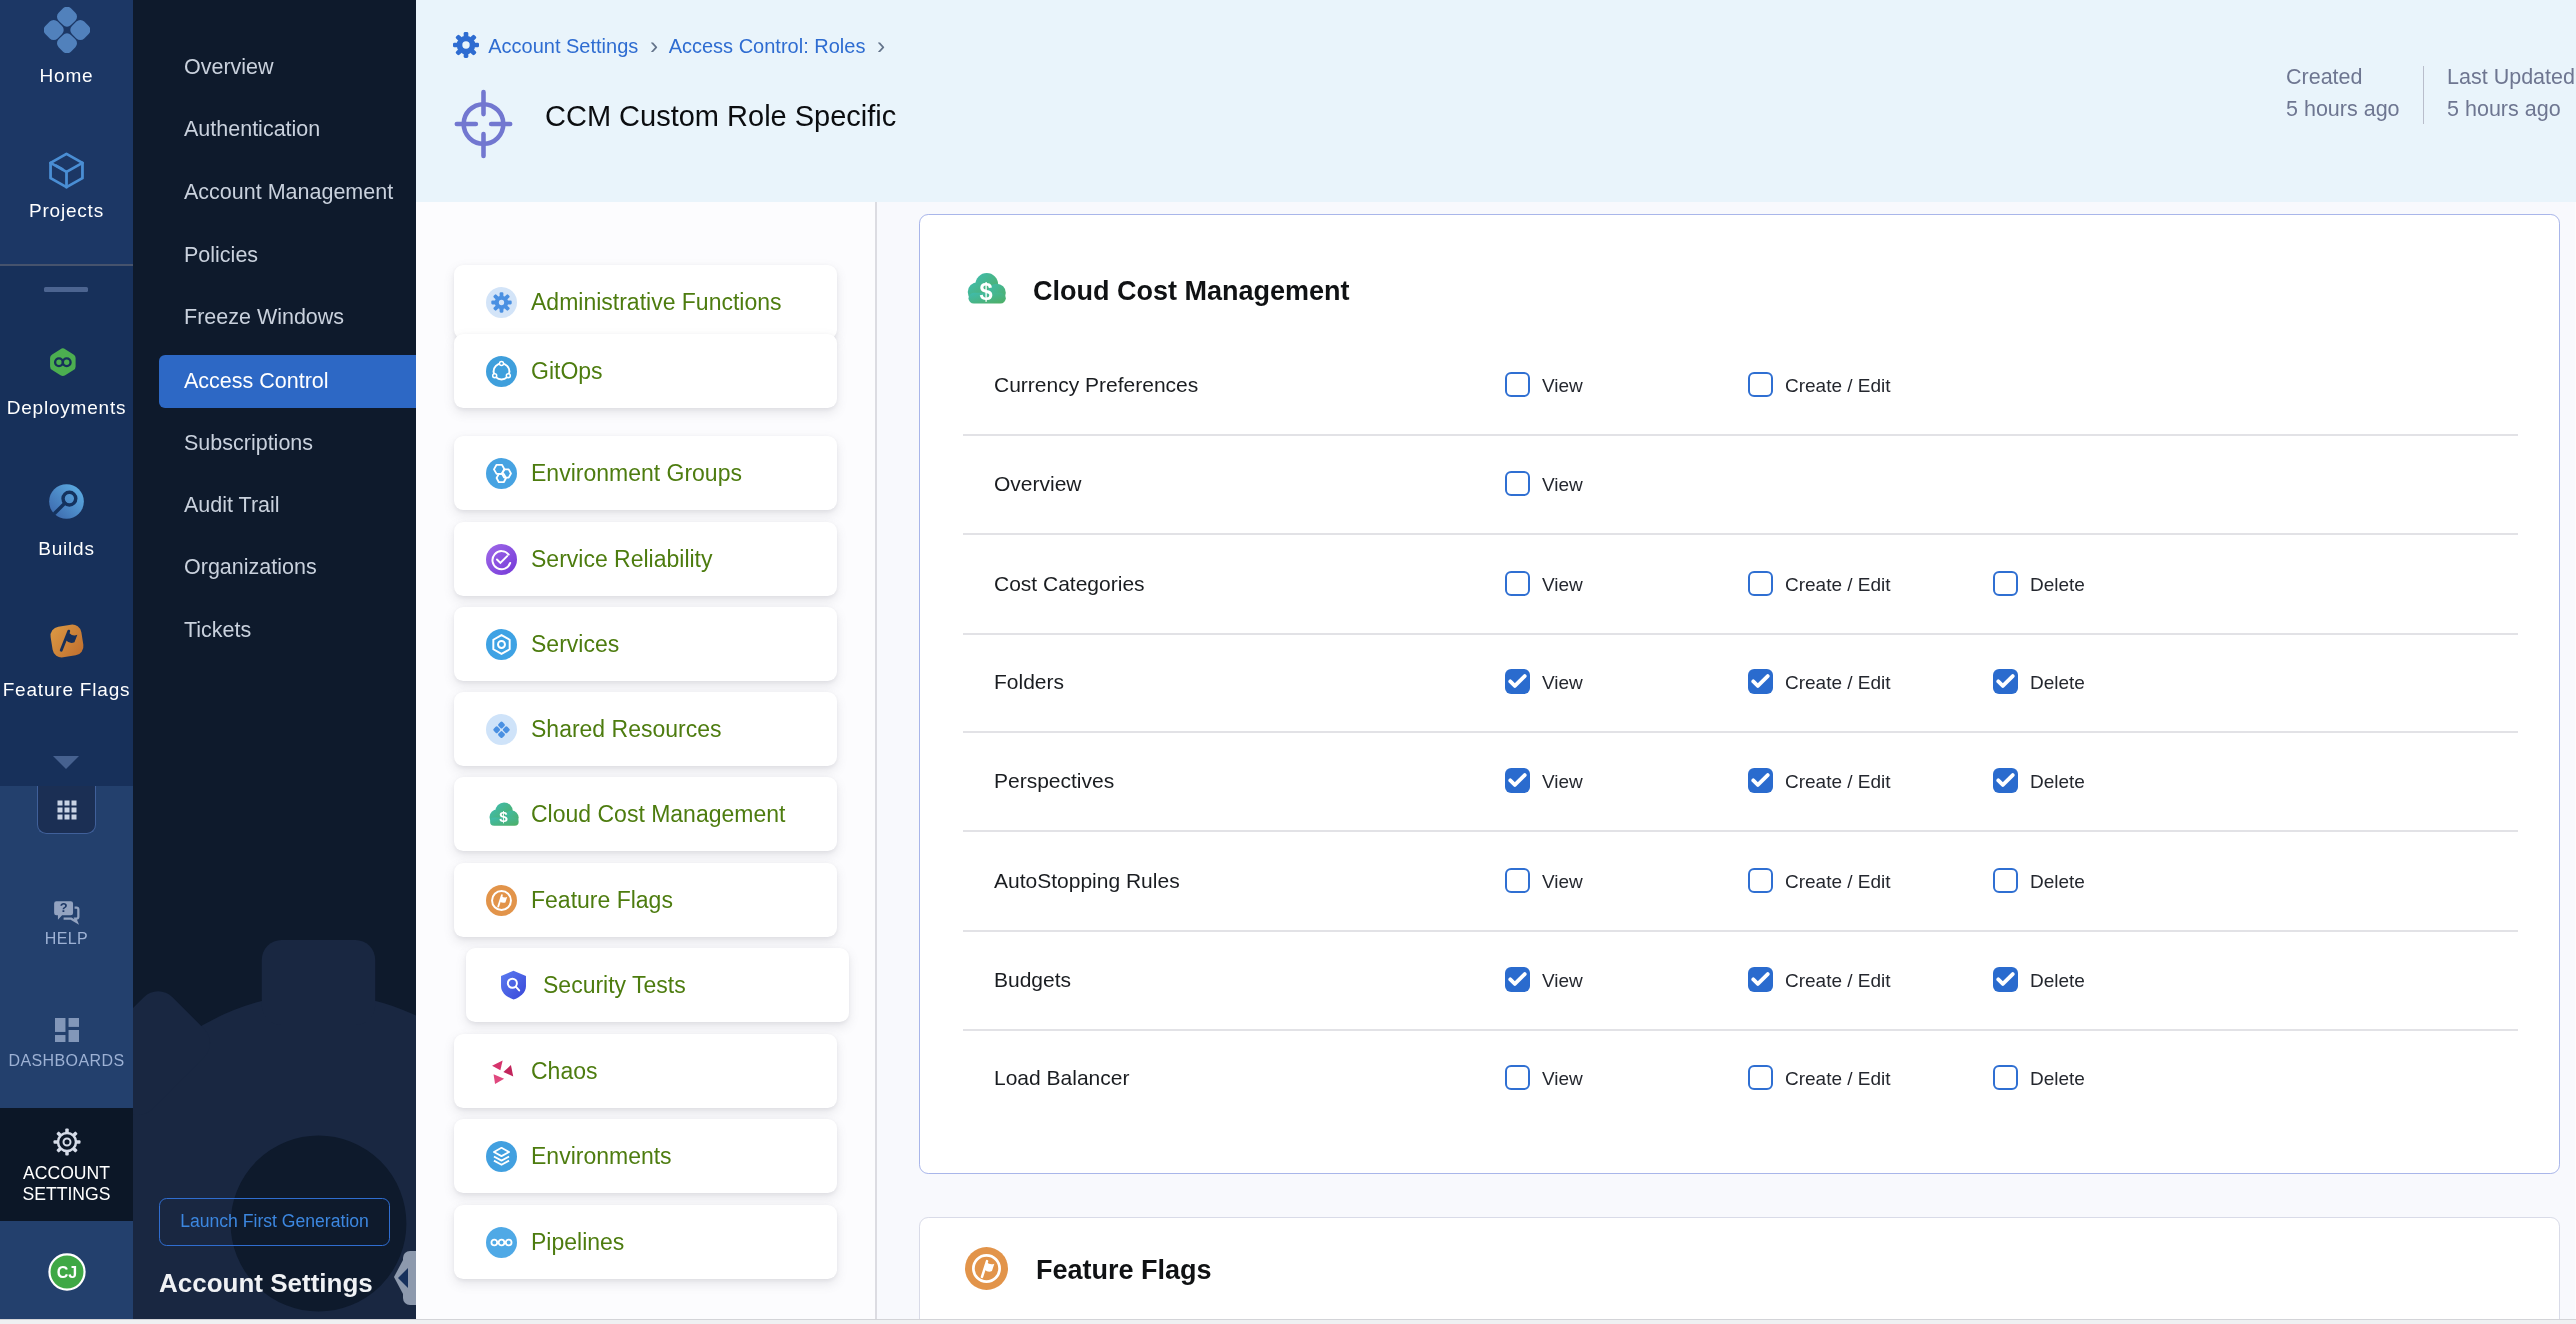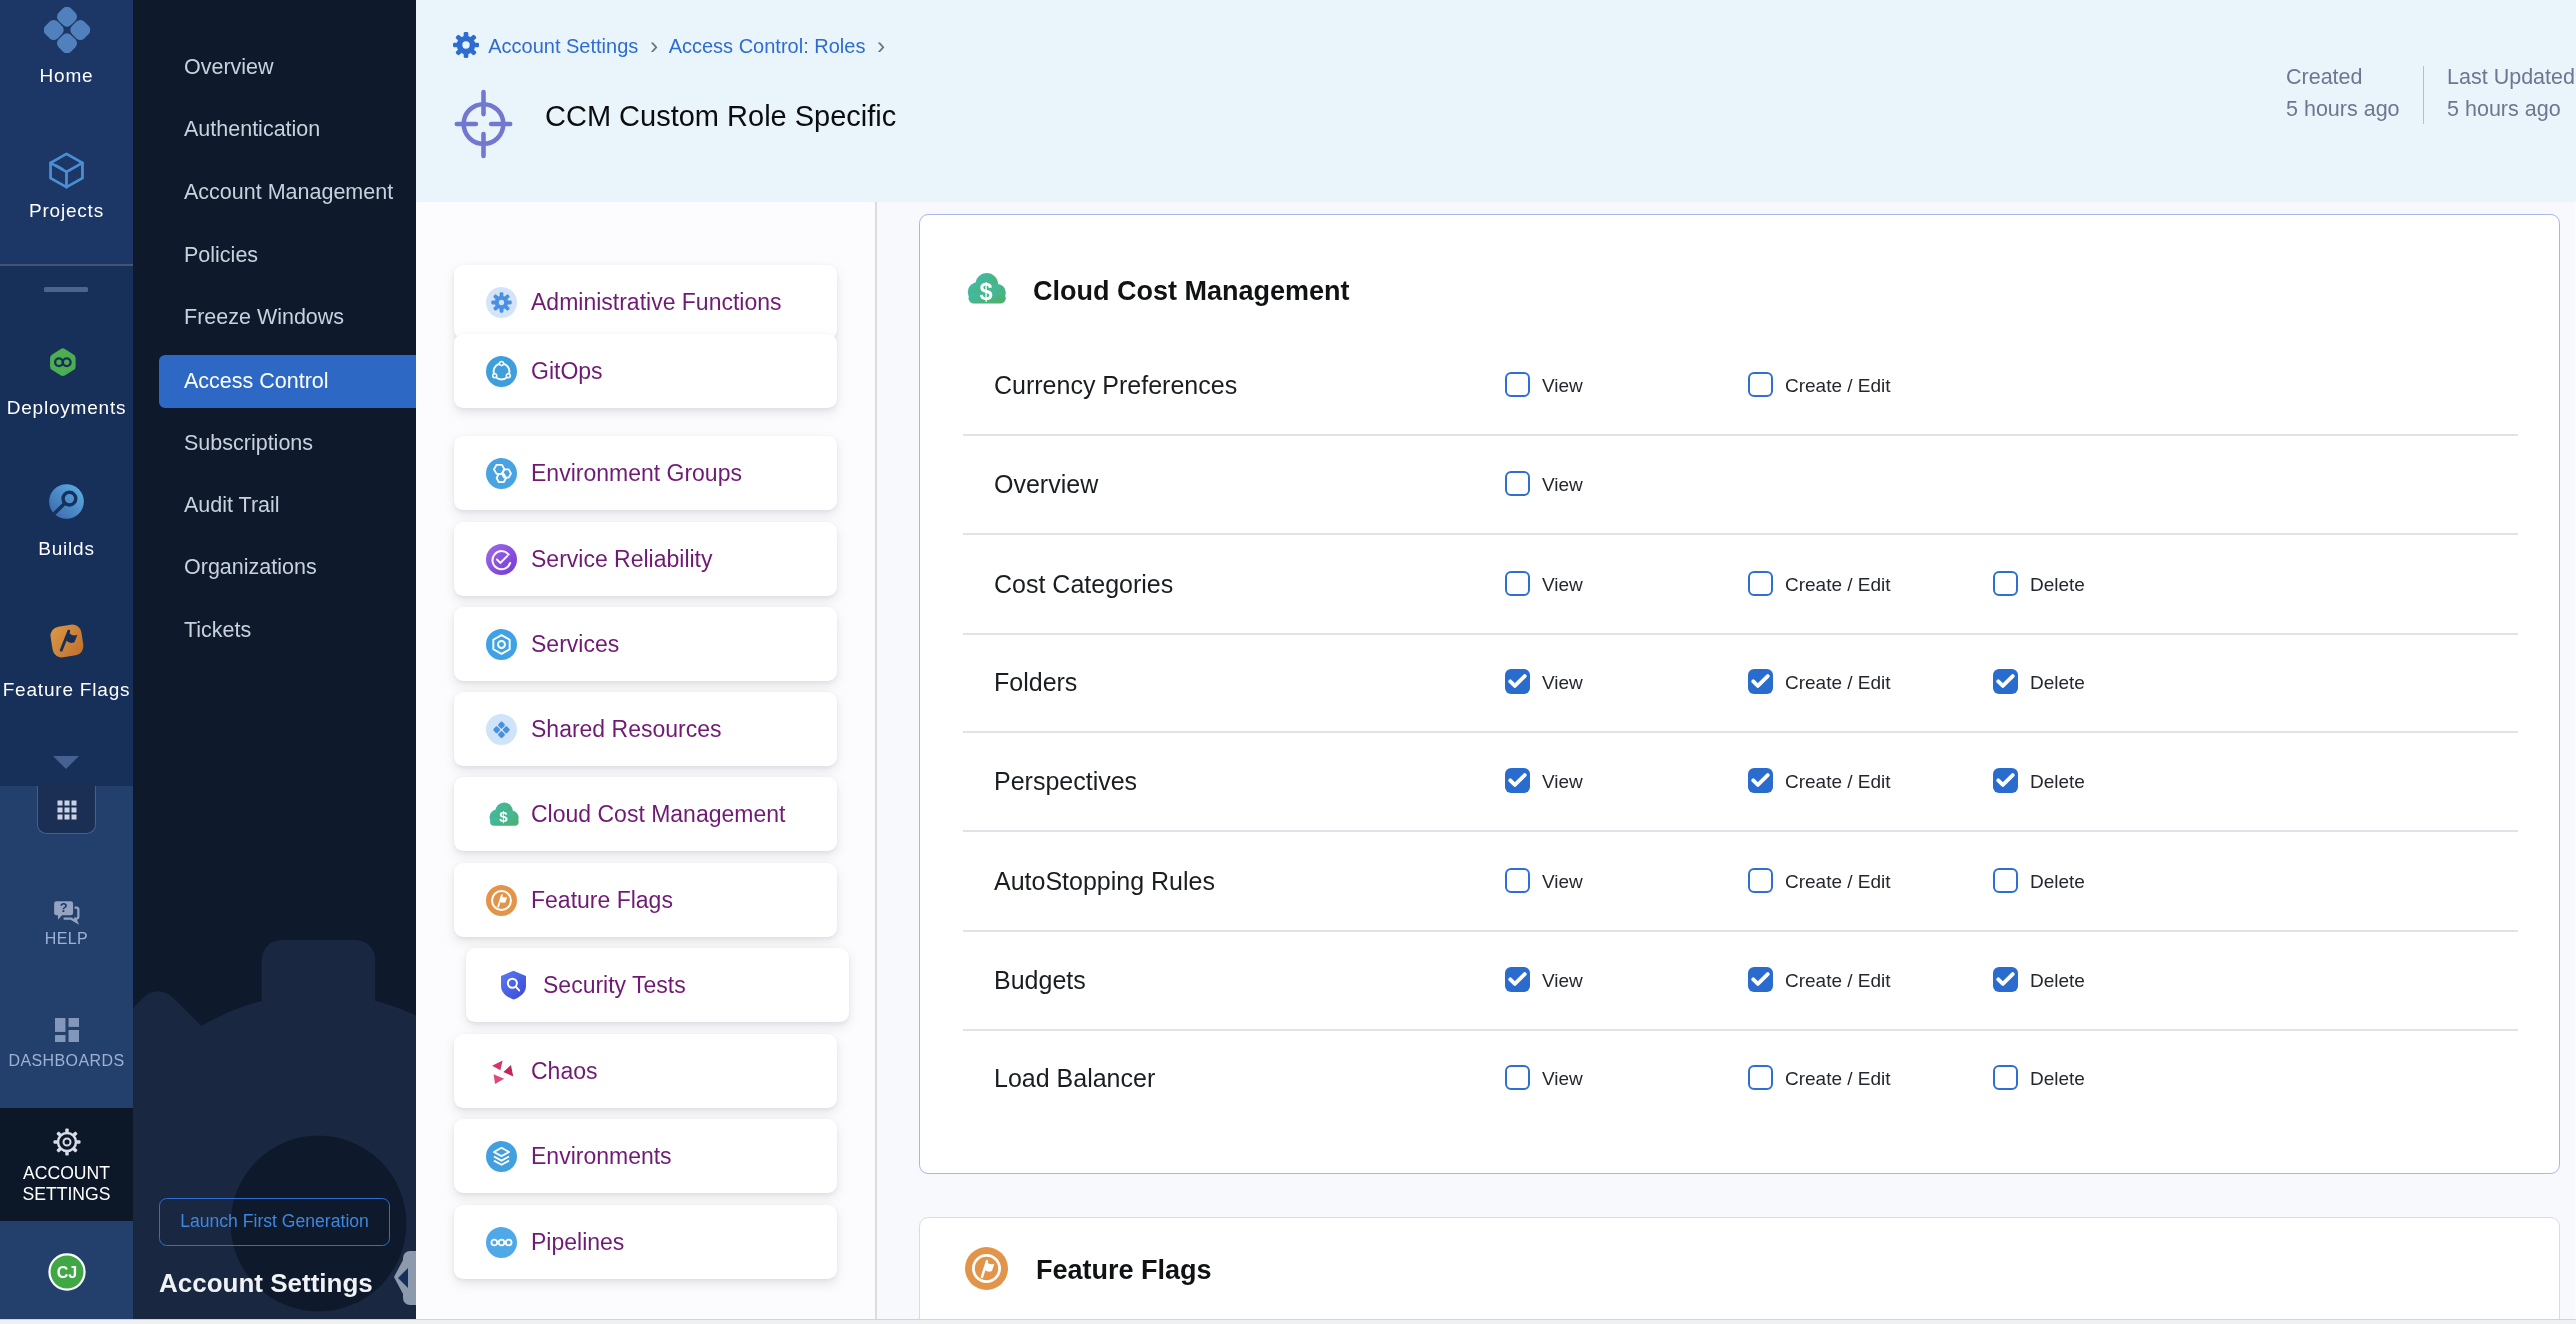--- a/index.html
+++ b/index.html
@@ -32,27 +32,27 @@
 #header { position:absolute; left:0; top:0; width:2525px; height:202px; background:#e9f4fb; }
 #breadcrumb { position:absolute; left:37px; top:32px; font-size:20px; color:#2e6cd1; white-space:nowrap; }
 #breadcrumb .sep { color:#64748b; padding:0 6.1px; font-size:24.5px; vertical-align:-1.5px; }
 #pagetitle { position:absolute; left:129px; top:100px; font-size:29px; color:#0b0d10; white-space:nowrap; }
 #meta { position:absolute; right:0; top:46px; color:#6e7691; font-size:22px; }
 #vertdiv { position:absolute; left:459px; top:202px; width:1.5px; height:1122px; background:#dcdce2; }
 #content { position:absolute; left:0; top:202px; width:2160px; height:1122px; background:#fcfcfe; }
 
 .rescard { position:absolute; left:38px; width:383px; height:74px; background:#ffffff; border-radius:9.2px; box-shadow:0 1.5px 3.8px rgba(40,41,61,0.05), 0 4.6px 10.7px rgba(96,97,112,0.14); }
 .rescard .ric { position:absolute; left:32px; top:21.5px; width:31px; height:31px; }
-.rescard .rlabel { position:absolute; left:77px; top:24px; font-size:23px; line-height:27.6px; color:#701a75; white-space:nowrap; }
+.rescard .rlabel { position:absolute; left:77px; top:24px; font-size:23px; line-height:27.6px; color:#4d7c0f; white-space:nowrap; }
 
 #permcard { position:absolute; left:503px; top:11.5px; width:1641px; height:960px; background:#ffffff; border:1.5px solid #a9b6ea; border-radius:9.2px; }
 #permcard .cardhead { position:absolute; left:43px; top:55px; height:46px; }
 #permtitle { position:absolute; left:113px; top:61px; font-size:27px; font-weight:bold; color:#101214; white-space:nowrap; }
 .permrow { position:absolute; left:0; width:1641px; height:100px; }
-.permrow .plabel { position:absolute; left:74px; top:35px; font-size:25px; line-height:28px; color:#1a1d21; white-space:nowrap; }
+.permrow .plabel { position:absolute; left:74px; top:35px; font-size:21px; line-height:28px; color:#1a1d21; white-space:nowrap; }
 .permrow .pdiv { position:absolute; left:43px; bottom:0; width:1555px; height:1.5px; background:#e2e2e6; }
 .cb { position:absolute; top:36px; width:25px; height:25px; border-radius:6.1px; }
 .cb.un { border:2.3px solid #2f6fd2; background:#ffffff; }
 .cb.ck { background:#2a6bce; }
 .cb.ck svg { position:absolute; left:3.1px; top:4.6px; }
 .cblabel { position:absolute; top:37px; font-size:19px; line-height:25px; color:#24272e; white-space:nowrap; }
 
 #ffcard { position:absolute; left:503px; top:1015px; width:1641px; height:230px; background:#ffffff; border:1.5px solid #d9dbe8; border-radius:9.2px; }
 #ffcard .cardhead { position:absolute; left:45px; top:29px; }
 #fftitle { position:absolute; left:116px; top:37px; font-size:27px; font-weight:bold; color:#101214; white-space:nowrap; }

